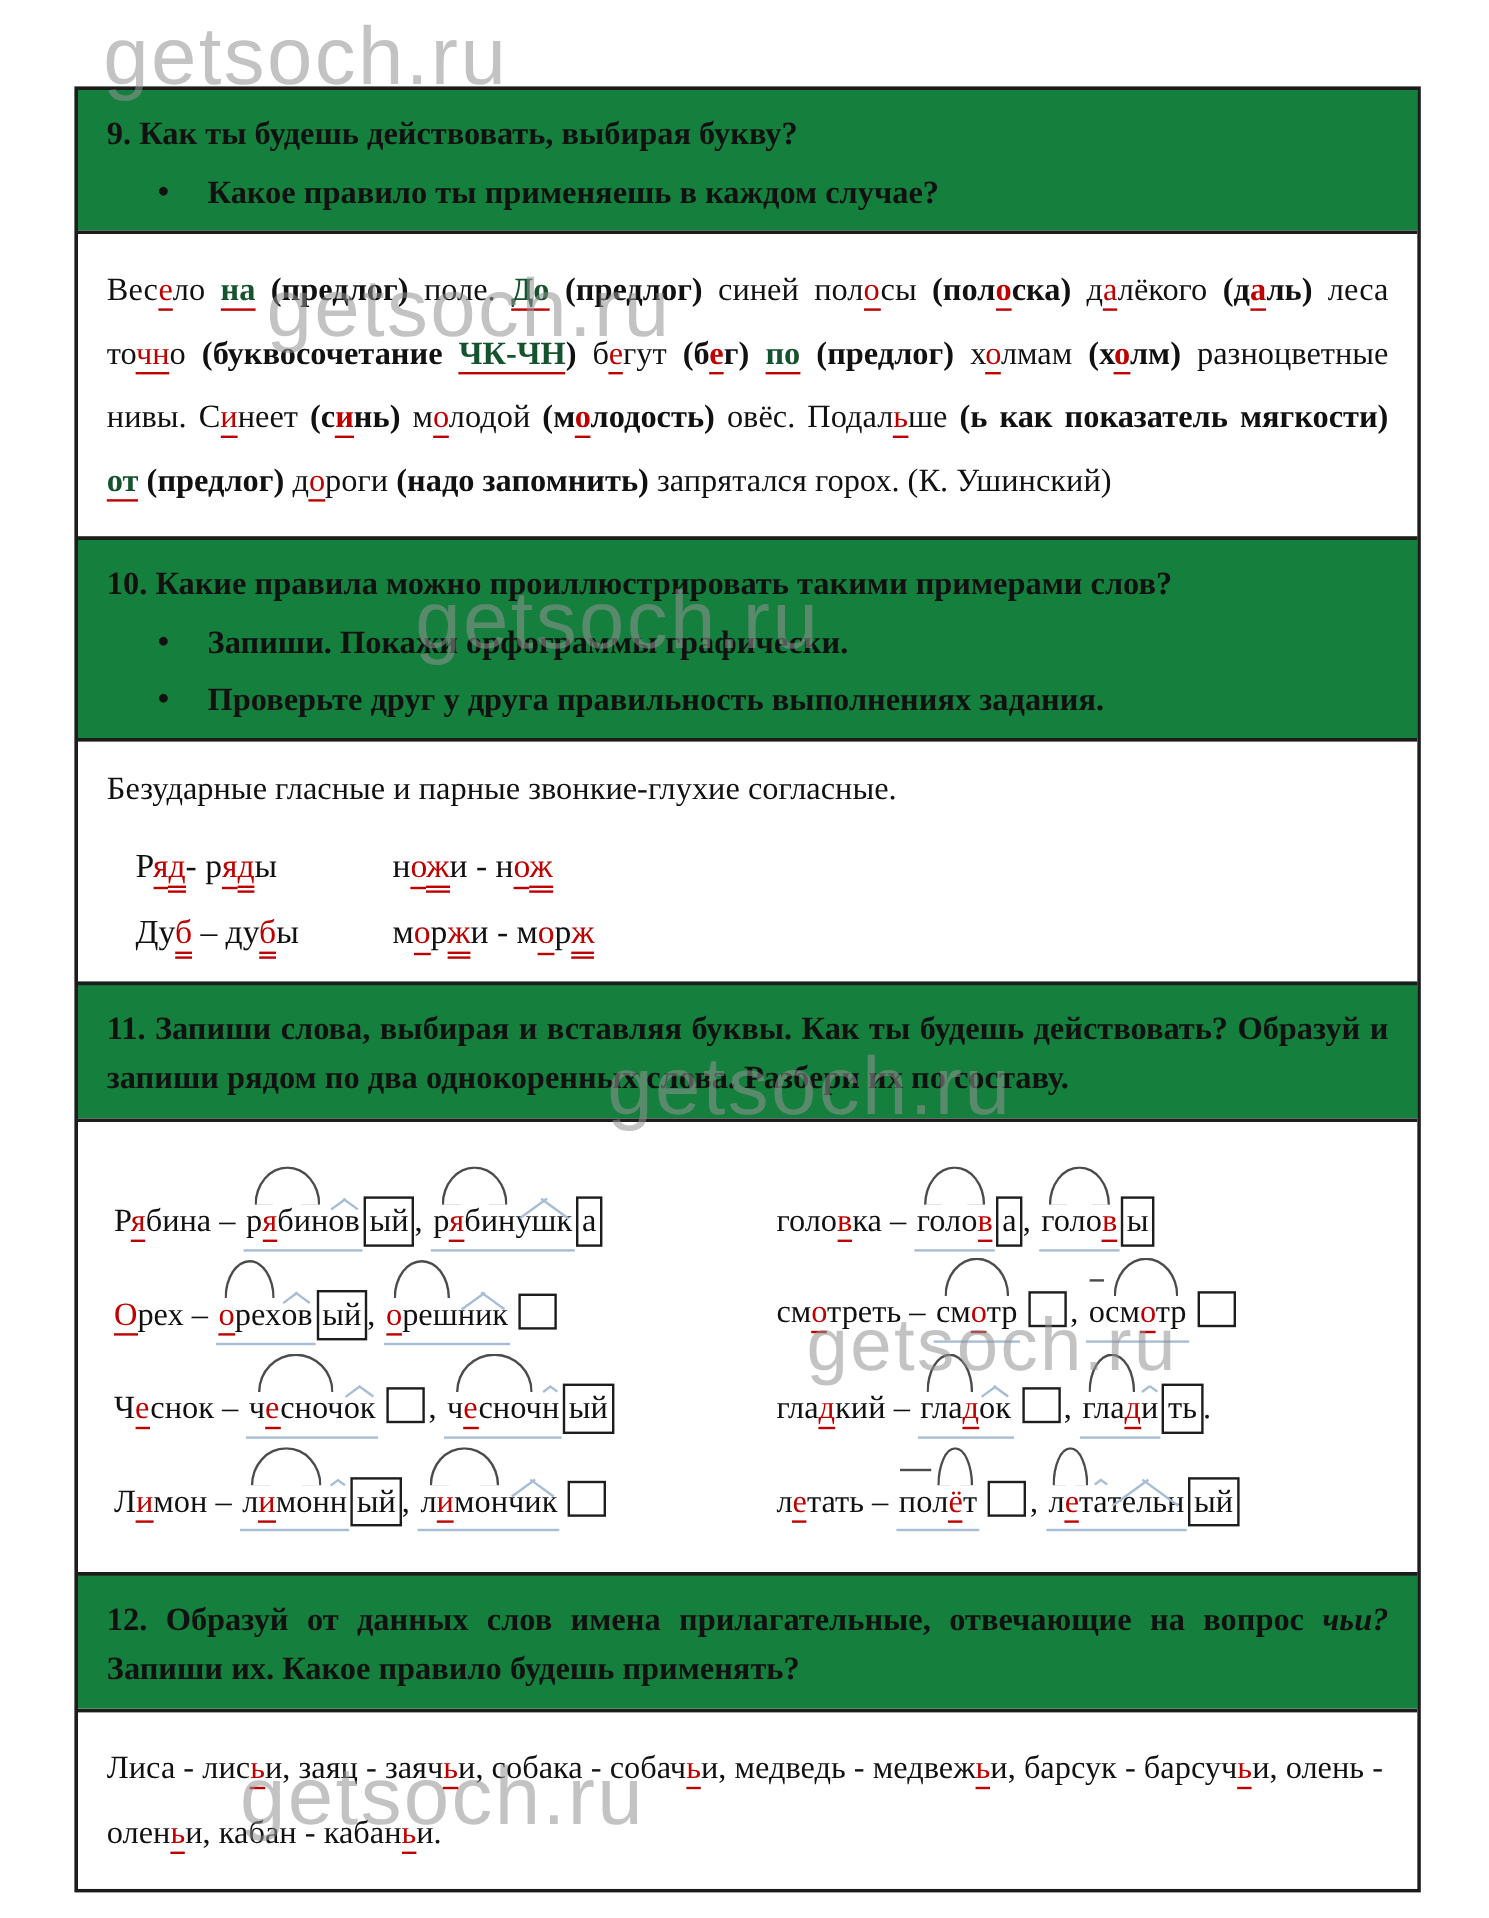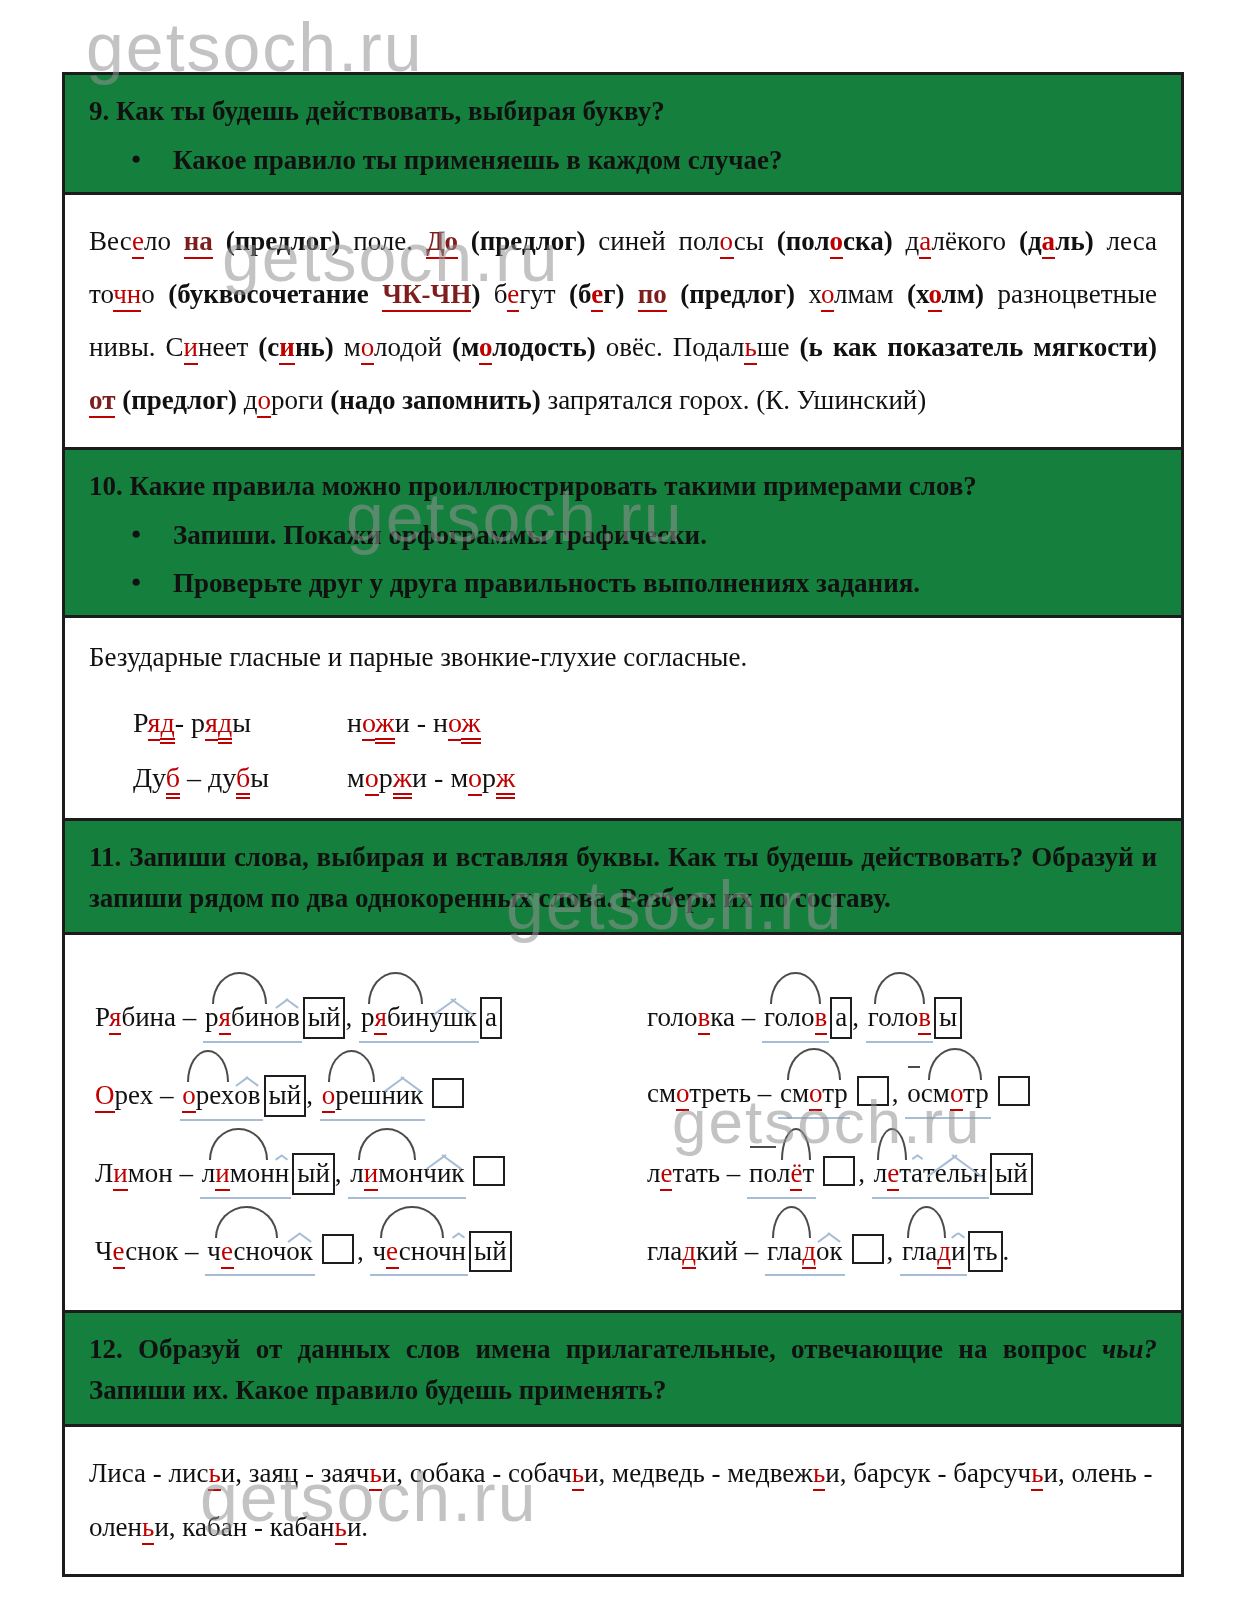--- a/index.html
+++ b/index.html
@@ -22,26 +22,26 @@
   .qt{margin:4px 0 2px 0;font-weight:bold;font-size:27px;line-height:1.5;text-align:justify;}
   .brow{display:flex;margin-top:9px;padding-left:42px;font-weight:bold;font-size:27px;line-height:1.45;}
   .dot{width:42px;flex:none;font-size:17px;line-height:2.1;}
 
   .para{margin:8px 0;font-size:27px;line-height:1.97;text-align:justify;}
   .plain{margin:6px 0;font-size:27px;line-height:1.6;}
 
   
   .rl{color:#bf0000;border-bottom:2px solid #bf0000;padding-bottom:1px;}
   .rd2{color:#bf0000;border-bottom:6px double #bf0000;}
-  .rw{color:#7f1d1d;font-weight:bold;border-bottom:2px solid #bf0000;padding-bottom:1px;}
+  .rw{color:#14532d;font-weight:bold;border-bottom:2px solid #bf0000;padding-bottom:1px;}
   .bd{font-weight:bold;}
   .it{font-style:italic;}
 
   
-  .pairs{margin-top:26px;margin-left:44px;margin-bottom:10px;}
+  .pairs{margin-top:26px;margin-left:24px;margin-bottom:10px;}
   .prow{display:flex;margin-top:18px;font-size:28px;line-height:1.3;}
   .pc1{width:214px;flex:none;}
 
   
   .morph{padding-bottom:34px;}
   .mrow{display:flex;font-size:27px;line-height:1.4;margin-top:32px;gap:32px;}
   .mrow:first-child{margin-top:50px;}
   .mc1{width:520px;flex:none;padding-left:6px;}
   .mc2{flex:1;}
   .root{position:relative;}
@@ -117,26 +117,26 @@
   <section class="sec a morph">
     <div class="mrow">
       <span class="mc1">Р<span class="rl">я</span>бина – <span class="base"><span class="root">р<span class="rl">я</span>бин</span><span class="suf">ов</span></span><span class="end">ый</span>, <span class="base"><span class="root">р<span class="rl">я</span>бин</span><span class="suf">ушк</span></span><span class="end">а</span></span>
       <span class="mc2">голо<span class="rl">в</span>ка – <span class="base"><span class="root">голо<span class="rl">в</span></span></span><span class="end">а</span>, <span class="base"><span class="root">голо<span class="rl">в</span></span></span><span class="end">ы</span></span>
     </div>
     <div class="mrow">
       <span class="mc1"><span class="rl">О</span>рех – <span class="base"><span class="root"><span class="rl">о</span>рех</span><span class="suf">ов</span></span><span class="end">ый</span>, <span class="base"><span class="root"><span class="rl">о</span>реш</span><span class="suf">ник</span></span><span class="sqbox"></span></span>
       <span class="mc2">см<span class="rl">о</span>треть – <span class="base"><span class="root">см<span class="rl">о</span>тр</span></span><span class="sqbox"></span>, <span class="base"><span class="pre">о</span><span class="root">см<span class="rl">о</span>тр</span></span><span class="sqbox"></span></span>
     </div>
     <div class="mrow">
+      <span class="mc1">Ч<span class="rl">е</span>снок – <span class="base"><span class="root">ч<span class="rl">е</span>сноч</span><span class="suf">ок</span></span><span class="sqbox"></span>, <span class="base"><span class="root">ч<span class="rl">е</span>сноч</span><span class="suf">н</span></span><span class="end">ый</span></span>
+      <span class="mc2">гла<span class="rl">д</span>кий – <span class="base"><span class="root">гла<span class="rl">д</span></span><span class="suf">ок</span></span><span class="sqbox"></span>, <span class="base"><span class="root">гла<span class="rl">д</span></span><span class="suf">и</span></span><span class="end">ть</span>.</span>
+    </div>
+    <div class="mrow">
       <span class="mc1">Л<span class="rl">и</span>мон – <span class="base"><span class="root">л<span class="rl">и</span>мон</span><span class="suf">н</span></span><span class="end">ый</span>, <span class="base"><span class="root">л<span class="rl">и</span>мон</span><span class="suf">чик</span></span><span class="sqbox"></span></span>
       <span class="mc2">л<span class="rl">е</span>тать – <span class="base"><span class="pre">по</span><span class="root">л<span class="rl">ё</span>т</span></span><span class="sqbox"></span>, <span class="base"><span class="root">л<span class="rl">е</span>т</span><span class="suf">а</span><span class="suf">тельн</span></span><span class="end">ый</span></span>
-    </div>
-    <div class="mrow">
-      <span class="mc1">Ч<span class="rl">е</span>снок – <span class="base"><span class="root">ч<span class="rl">е</span>сноч</span><span class="suf">ок</span></span><span class="sqbox"></span>, <span class="base"><span class="root">ч<span class="rl">е</span>сноч</span><span class="suf">н</span></span><span class="end">ый</span></span>
-      <span class="mc2">гла<span class="rl">д</span>кий – <span class="base"><span class="root">гла<span class="rl">д</span></span><span class="suf">ок</span></span><span class="sqbox"></span>, <span class="base"><span class="root">гла<span class="rl">д</span></span><span class="suf">и</span></span><span class="end">ть</span>.</span>
     </div>
   </section>
 
   <section class="sec q">
     <p class="qt">12. Образуй от данных слов имена прилагательные, отвечающие на вопрос <span class="it">чьи?</span> Запиши их. Какое правило будешь применять?</p>
   </section>
 
   <section class="sec a">
     <p class="para" style="text-align:left;">Лиса - лис<span class="rl">ь</span>и, заяц - заяч<span class="rl">ь</span>и, собака - собач<span class="rl">ь</span>и, медведь - медвеж<span class="rl">ь</span>и, барсук - барсуч<span class="rl">ь</span>и, олень - олен<span class="rl">ь</span>и, кабан - кабан<span class="rl">ь</span>и.</p>
 

